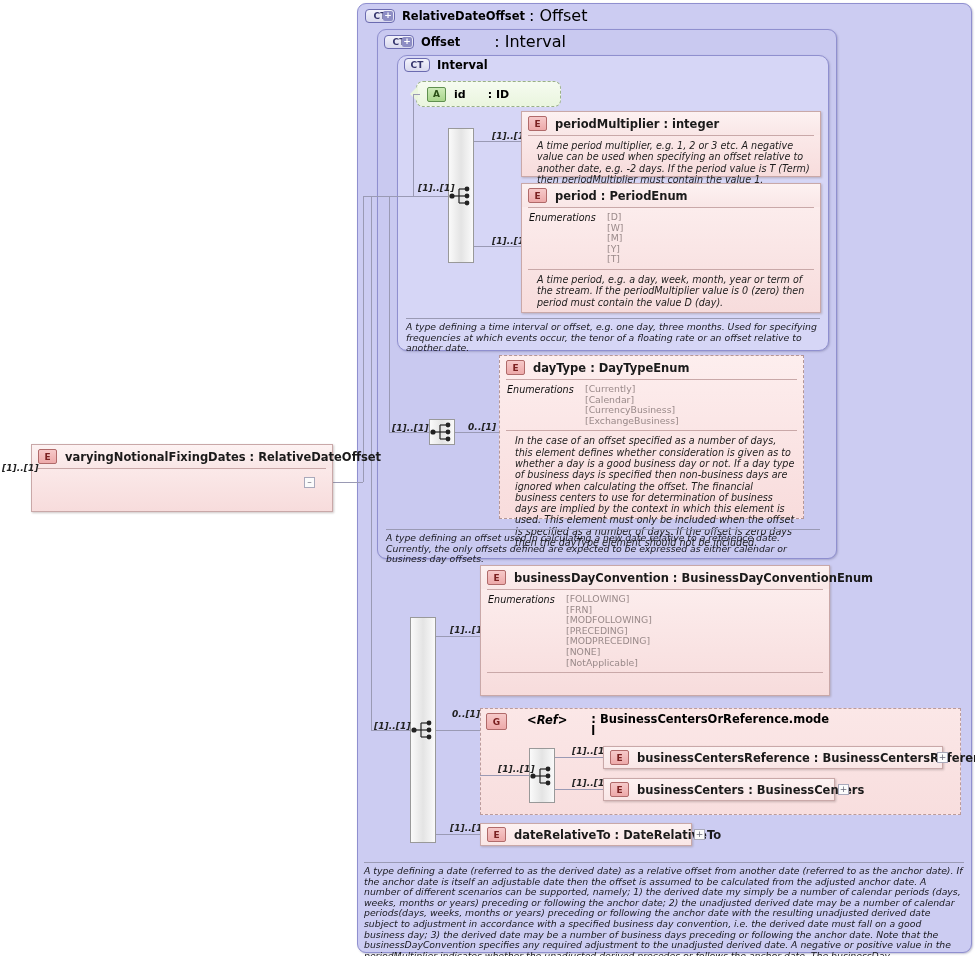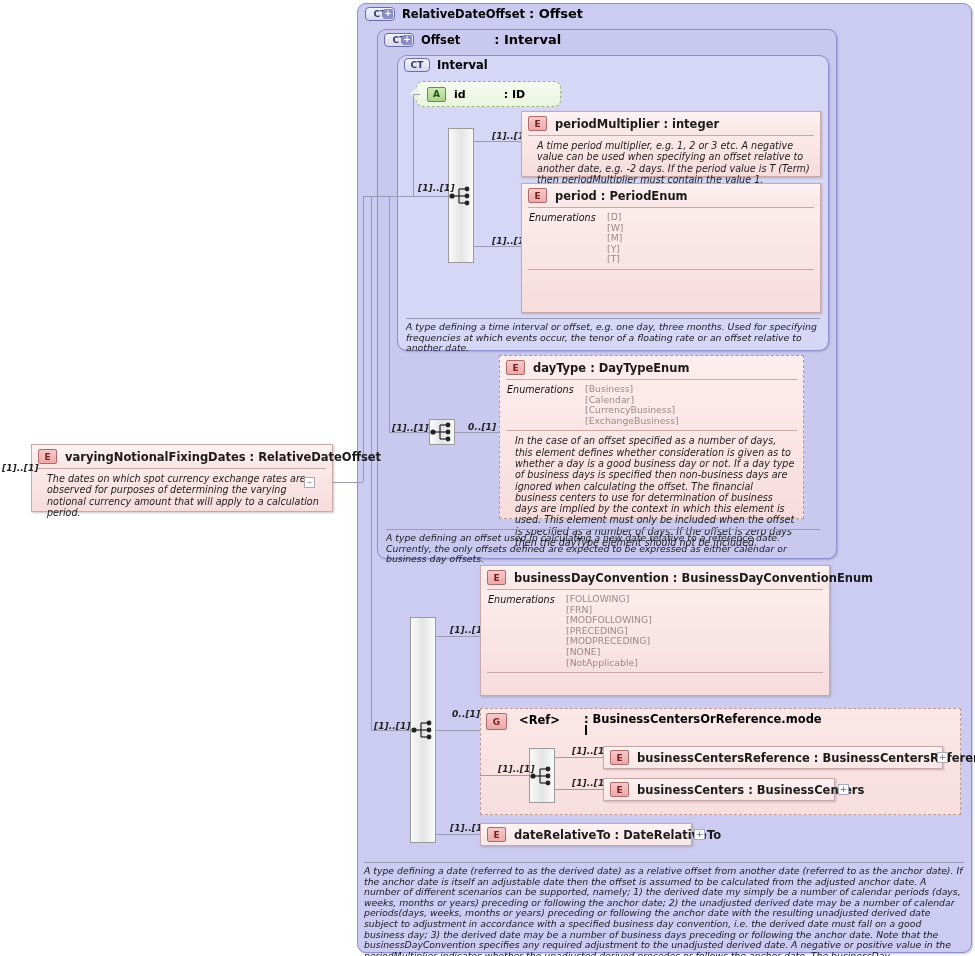--- a/index.html
+++ b/index.html
@@ -45,21 +45,21 @@
     width:30px;height:14px;border:1px solid #6b6bb0;border-radius:4px;
     background:linear-gradient(#f2f2fb,#d8d8ee);color:#33336b;
     position:relative;
   }
   .badge.ctplus .pl{
     position:absolute;right:1px;top:1px;width:10px;height:10px;
     background:#8d8dc4;border-radius:2px;color:#fff;font-size:9px;
     line-height:9px;text-align:center;
   }
   .chip .nm{margin-left:7px;font-weight:bold;font-size:11.5px;}
-  .chip .ty{margin-left:4px;font-weight:bold;font-size:13px;}
+  .chip .ty{margin-left:4px;font-weight:normal;font-size:16px;}
 
   
   .card{
     position:absolute;box-sizing:border-box;
     background:linear-gradient(#fdf0f0,#f7dcdc);
     border:1px solid #c9a8a8;
     box-shadow:1px 1px 2px rgba(130,110,110,.40);
     font-size:11px;color:#1a1a1a;
   }
   .card.opt{border:1px dashed #b49696;box-shadow:none;}
@@ -101,21 +101,21 @@
   }
   .attr .ab{
     width:19px;height:15px;box-sizing:border-box;
     border:1px solid #5f8f4f;border-radius:2px;
     background:linear-gradient(#cdeab8,#a9d68c);
     color:#2c5018;font-size:9px;font-weight:bold;
     display:inline-flex;align-items:center;justify-content:center;
     margin-right:8px;
   }
   .attr .nm{font-weight:bold;}
-  .attr .ty{font-weight:bold;margin-left:38px;}
+  .attr .ty{font-weight:bold;margin-left:22px;}
   .attr:before{
     content:"";position:absolute;left:-7px;top:50%;margin-top:-8px;
     width:0;height:0;border-top:8px solid transparent;
     border-bottom:8px solid transparent;border-right:8px solid #eaf5de;
   }
 
   
   .grp{
     position:absolute;box-sizing:border-box;
     background:linear-gradient(#fbe7e7,#f8dede);
@@ -235,20 +235,21 @@
     <div class="hdr">
       <span class="eb">E</span>
       <span class="ttl">period     : PeriodEnum</span>
     </div>
     <div class="sep"></div>
     <div class="enum">
       <span class="lbl">Enumerations</span>
       <span class="vals" id="enum-period"><span>[D]</span><br><span>[W]</span><br><span>[M]</span><br><span>[Y]</span><br><span>[T]</span></span>
     </div>
     <div class="sep"></div>
+    <div class="desc">A time period, e.g. a day, week, month, year or term of the stream. If the periodMultiplier value is 0 (zero) then period must contain the value D (day).</div>
   </div>
 
   <div class="toprule" style="left:406px;top:318px;width:414px;"></div>
   <div class="bigdesc" style="left:406px;top:322px;width:412px;">A type defining a time interval or offset, e.g. one day, three months. Used for specifying frequencies at which events occur, the tenor of a floating rate or an offset relative to another date.</div>
 
   <div class="seq" style="left:429px;top:419px;width:26px;height:26px;">
     <svg width="24" height="20" viewBox="0 0 24 20">
       <circle cx="3" cy="10" r="2.6" fill="#222"></circle>
       <line x1="5" y1="10" x2="10" y2="10" stroke="#222" stroke-width="1.2"></line>
       <line x1="10" y1="3" x2="10" y2="17" stroke="#222" stroke-width="1.2"></line>
@@ -269,21 +270,21 @@
   <div class="card-lbl" style="left:468px;top:422px;">0..[1]</div>
 
   <div class="card opt" style="left:499px;top:355px;width:305px;height:164px;background:linear-gradient(#fdeeee,#f8dcdc);">
     <div class="hdr" style="background:transparent;">
       <span class="eb">E</span>
       <span class="ttl">dayType : DayTypeEnum</span>
     </div>
     <div class="sep"></div>
     <div class="enum">
       <span class="lbl">Enumerations</span>
-      <span class="vals" id="enum-daytype"><span>[Business]</span><br><span>[Calendar]</span><br><span>[CurrencyBusiness]</span><br><span>[ExchangeBusiness]</span></span>
+      <span class="vals" id="enum-daytype"><span>[Currently]</span><br><span>[Calendar]</span><br><span>[CurrencyBusiness]</span><br><span>[ExchangeBusiness]</span></span>
     </div>
     <div class="sep"></div>
     <div class="desc">In the case of an offset specified as a number of days, this element defines whether consideration is given as to whether a day is a good business day or not. If a day type of business days is specified then non-business days are ignored when calculating the offset. The financial business centers to use for determination of business days are implied by the context in which this element is used. This element must only be included when the offset is specified as a number of days. If the offset is zero days then the dayType element should not be included.</div>
   </div>
 
   <div class="toprule" style="left:386px;top:529px;width:434px;"></div>
   <div class="bigdesc" style="left:386px;top:533px;width:432px;">A type defining an offset used in calculating a new date relative to a reference date. Currently, the only offsets defined are expected to be expressed as either calendar or business day offsets.</div>
 
   <div class="seq" style="left:410px;top:617px;width:26px;height:226px;">
     <svg width="24" height="20" viewBox="0 0 24 20">
@@ -325,21 +326,21 @@
     <div class="enum">
       <span class="lbl">Enumerations</span>
       <span class="vals" id="enum-bdc"><span>[FOLLOWING]</span><br><span>[FRN]</span><br><span>[MODFOLLOWING]</span><br><span>[PRECEDING]</span><br><span>[MODPRECEDING]</span><br><span>[NONE]</span><br><span>[NotApplicable]</span></span>
     </div>
     <div class="sep"></div>
   </div>
 
   <div class="grp" style="left:480px;top:708px;width:481px;height:107px;"></div>
   <div class="chip" style="left:486px;top:713px;align-items:flex-start;">
     <span class="gb" style="width:19px;height:15px;border:1px solid #b06a6a;border-radius:2px;background:linear-gradient(#f6c9c9,#eda9a9);color:#7a2020;font-size:9px;font-weight:bold;display:inline-flex;align-items:center;justify-content:center;margin-right:8px;">G</span>
-    <span class="nm" style="margin-left:4px;">&lt;Ref&gt;</span>
+    <span class="nm" style="margin-left:12px;font-style:italic;">&lt;Ref&gt;</span>
     <span style="margin-left:24px;font-weight:bold;font-size:11.5px;line-height:12px;">
       <span>: BusinessCentersOrReference.mode</span><br>
       <span>l</span>
     </span>
   </div>
 
   <div class="seq" style="left:529px;top:748px;width:26px;height:55px;">
     <svg width="24" height="20" viewBox="0 0 24 20">
       <circle cx="3" cy="10" r="2.6" fill="#222"></circle>
       <line x1="5" y1="10" x2="10" y2="10" stroke="#222" stroke-width="1.2"></line>
@@ -387,18 +388,17 @@
 
   <div class="toprule" style="left:364px;top:862px;width:600px;"></div>
   <div class="bigdesc" style="left:364px;top:866px;width:600px;">A type defining a date (referred to as the derived date) as a relative offset from another date (referred to as the anchor date). If the anchor date is itself an adjustable date then the offset is assumed to be calculated from the adjusted anchor date. A number of different scenarios can be supported, namely; 1) the derived date my simply be a number of calendar periods (days, weeks, months or years) preceding or following the anchor date; 2) the unadjusted derived date may be a number of calendar periods(days, weeks, months or years) preceding or following the anchor date with the resulting unadjusted derived date subject to adjustment in accordance with a specified business day convention, i.e. the derived date must fall on a good business day; 3) the derived date may be a number of business days preceding or following the anchor date. Note that the businessDayConvention specifies any required adjustment to the unadjusted derived date. A negative or positive value in the periodMultiplier indicates whether the unadjusted derived precedes or follows the anchor date. The businessDay</div>
 
   <div class="card" style="left:31px;top:444px;width:302px;height:68px;">
     <div class="hdr">
       <span class="eb">E</span>
       <span class="ttl">varyingNotionalFixingDates : RelativeDateOffset</span>
     </div>
     <div class="sep"></div>
-    <div class="desc">The dates on which spot currency exchange rates are observed for purposes of determining the varying notional currency amount that will apply to a calculation period.</div>
   </div>
   <div class="card-lbl" style="left:2px;top:463px;">[1]..[1]</div>
   <div class="tog" style="left:304px;top:477px;">–</div>
 
 </div>
 
 </body></html>

